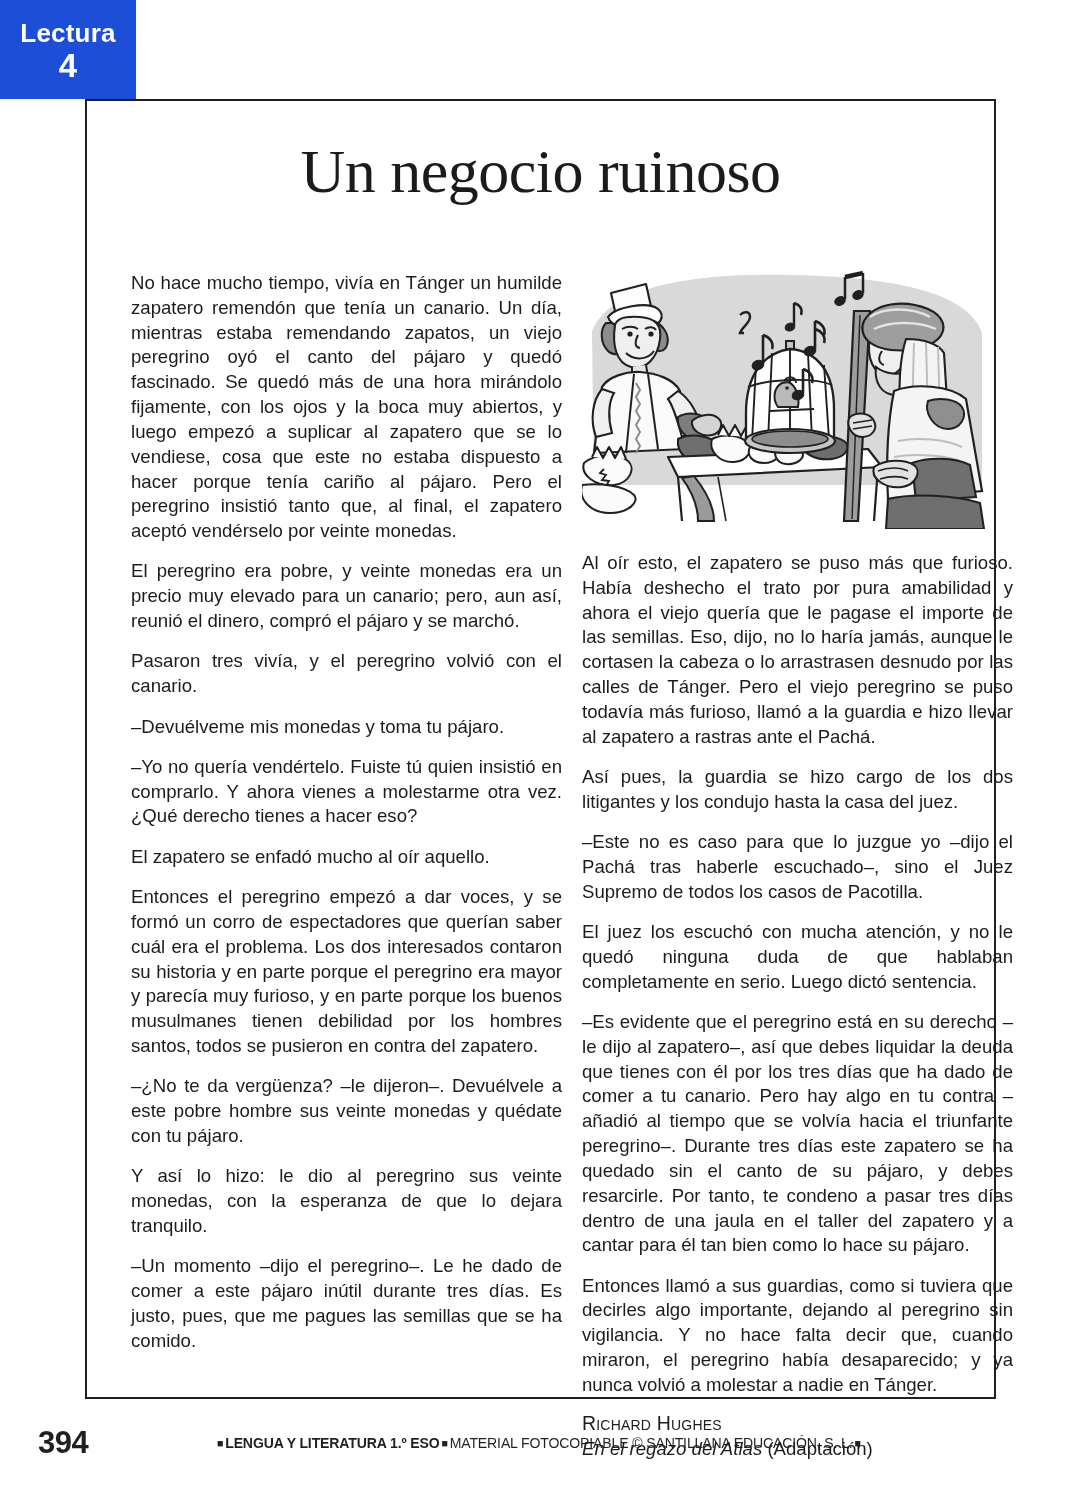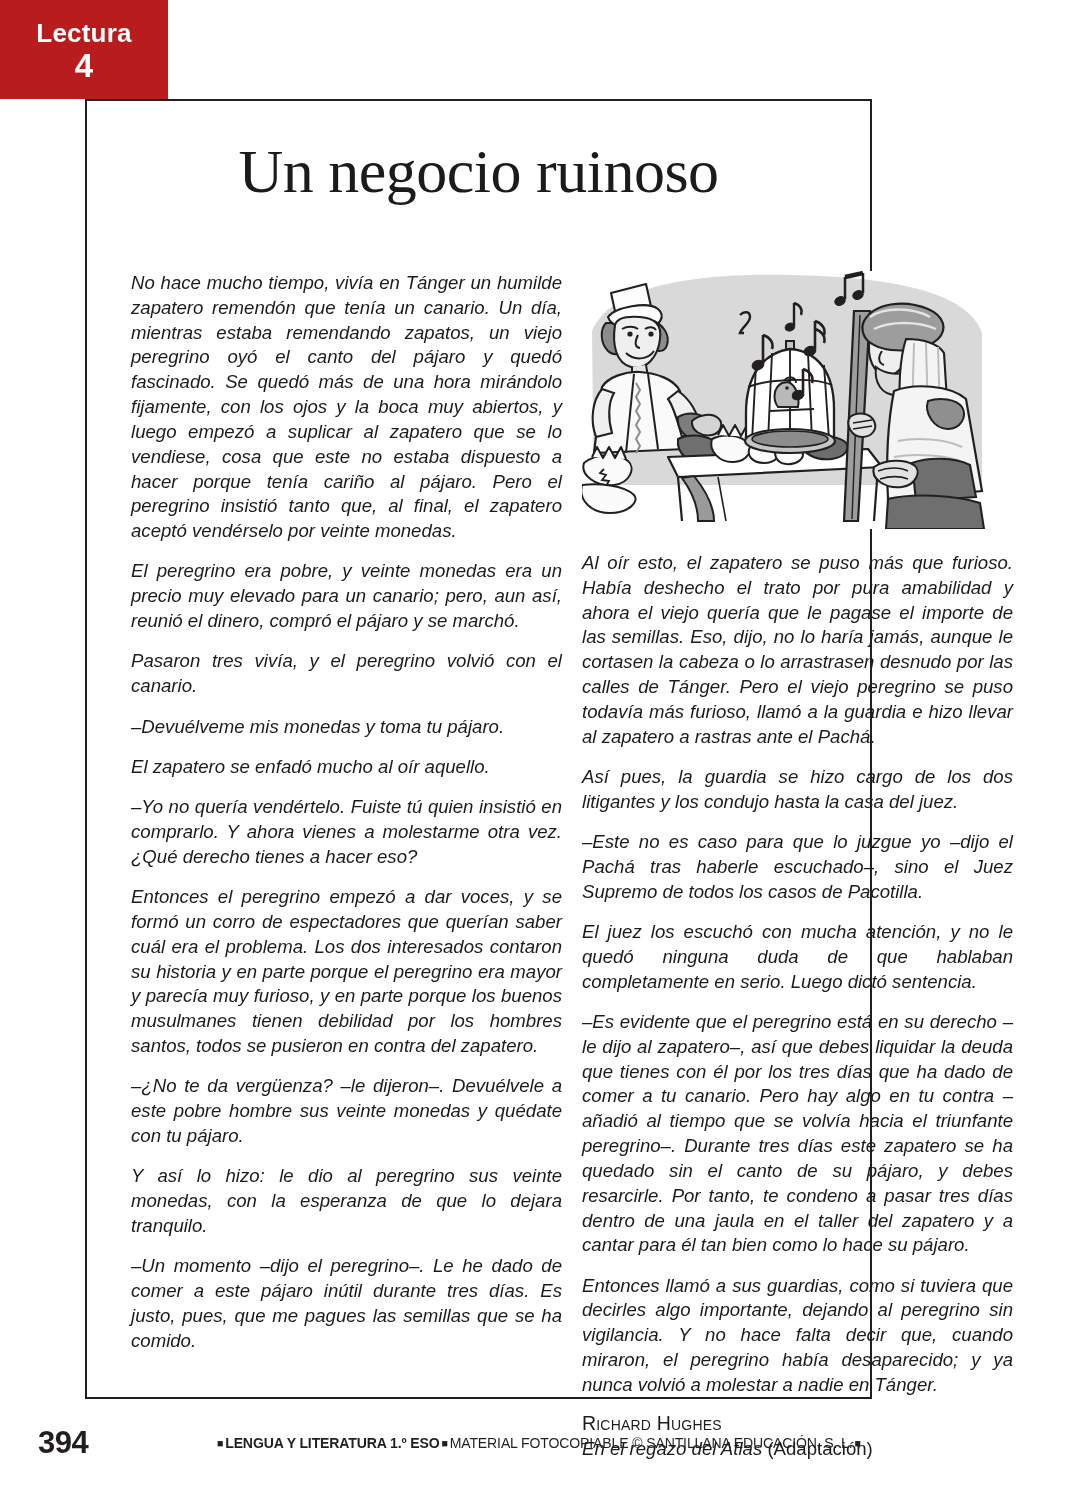--- a/index.html
+++ b/index.html
@@ -15,23 +15,23 @@
     overflow: hidden;
     font-family: "Liberation Sans", sans-serif;
     color: #1b1b1b;
   }
 
   
   .lectura-tab {
     position: absolute;
     left: 0;
     top: 0;
-    width: 168px;
+    width: 136px;
     height: 99px;
-    background: #b91c1c;
+    background: #1d4ed8;
     color: #ffffff;
     display: flex;
     flex-direction: column;
     align-items: center;
     justify-content: center;
     box-sizing: border-box;
     padding-top: 4px;
   }
   .lectura-tab .lbl {
     font-size: 26px;
@@ -44,21 +44,21 @@
     font-weight: bold;
     line-height: 1.05;
     margin-top: 2px;
   }
 
   
   .page-frame {
     position: absolute;
     left: 85px;
     top: 99px;
-    width: 787px;
+    width: 911px;
     height: 1300px;
     border: 2px solid #231f20;
     box-sizing: border-box;
     background: #ffffff;
   }
 
   .frame-inner {
     position: absolute;
     left: 23px;
     top: 28px;
@@ -92,21 +92,20 @@
     position: absolute;
     top: 0;
     width: 431px;
   }
   .col-left  { left: 0; }
   .col-right { left: 451px; }
 
   p.body-text {
     margin: 0 0 15.5px 0;
     font-family: "Liberation Sans", sans-serif;
-    font-style: italic;
     font-size: 18.6px;
     line-height: 1.335;
     text-align: justify;
     text-justify: inter-word;
     color: #1c1c1c;
     hyphens: manual;
   }
   p.body-text:last-of-type { margin-bottom: 8px; }
 
   
@@ -189,22 +188,22 @@
 
     <h1 class="title">Un negocio ruinoso</h1>
 
     <div class="columns">
 
       <div class="col col-left">
         <p class="body-text">No hace mucho tiempo, vivía en Tánger un humilde zapatero remendón que tenía un canario. Un día, mientras estaba remendando zapatos, un viejo peregrino oyó el canto del pájaro y quedó fascinado. Se quedó más de una hora mirándolo fijamente, con los ojos y la boca muy abiertos, y luego empezó a suplicar al zapatero que se lo vendiese, cosa que este no estaba dispuesto a hacer porque tenía cariño al pájaro. Pero el peregrino insistió tanto que, al final, el zapatero aceptó vendérselo por veinte monedas.</p>
         <p class="body-text">El peregrino era pobre, y veinte monedas era un precio muy elevado para un canario; pero, aun así, reunió el dinero, compró el pájaro y se marchó.</p>
         <p class="body-text">Pasaron tres vivía, y el peregrino volvió con el canario.</p>
         <p class="body-text">–Devuélveme mis monedas y toma tu pájaro.</p>
+        <p class="body-text">–Yo no quería vendértelo. Fuiste tú quien insistió en comprarlo. Y ahora vienes a molestarme otra vez. ¿Qué derecho tienes a hacer eso?</p>
         <p class="body-text">El zapatero se enfadó mucho al oír aquello.</p>
-        <p class="body-text">–Yo no quería vendértelo. Fuiste tú quien insistió en comprarlo. Y ahora vienes a molestarme otra vez. ¿Qué derecho tienes a hacer eso?</p>
         <p class="body-text">Entonces el peregrino empezó a dar voces, y se formó un corro de espectadores que querían saber cuál era el problema. Los dos interesados contaron su historia y en parte porque el peregrino era mayor y parecía muy furioso, y en parte porque los buenos musulmanes tienen debilidad por los hombres santos, todos se pusieron en contra del zapatero.</p>
         <p class="body-text">–¿No te da vergüenza? –le dijeron–. Devuélvele a este pobre hombre sus veinte monedas y quédate con tu pájaro.</p>
         <p class="body-text">Y así lo hizo: le dio al peregrino sus veinte monedas, con la esperanza de que lo dejara tranquilo.</p>
         <p class="body-text">–Un momento –dijo el peregrino–. Le he dado de comer a este pájaro inútil durante tres días. Es justo, pues, que me pagues las semillas que se ha comido.</p>
       </div>
 
       <div class="col col-right">
 
         <div class="illustration">
           <svg width="412" height="258" viewBox="0 0 412 258" xmlns="http://www.w3.org/2000/svg">

